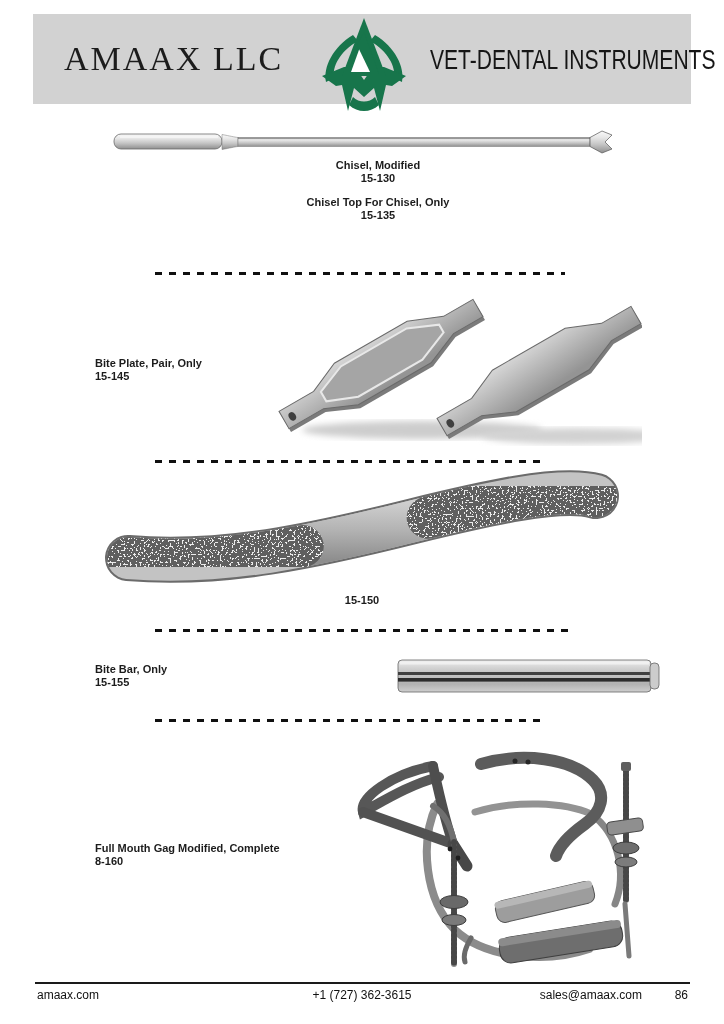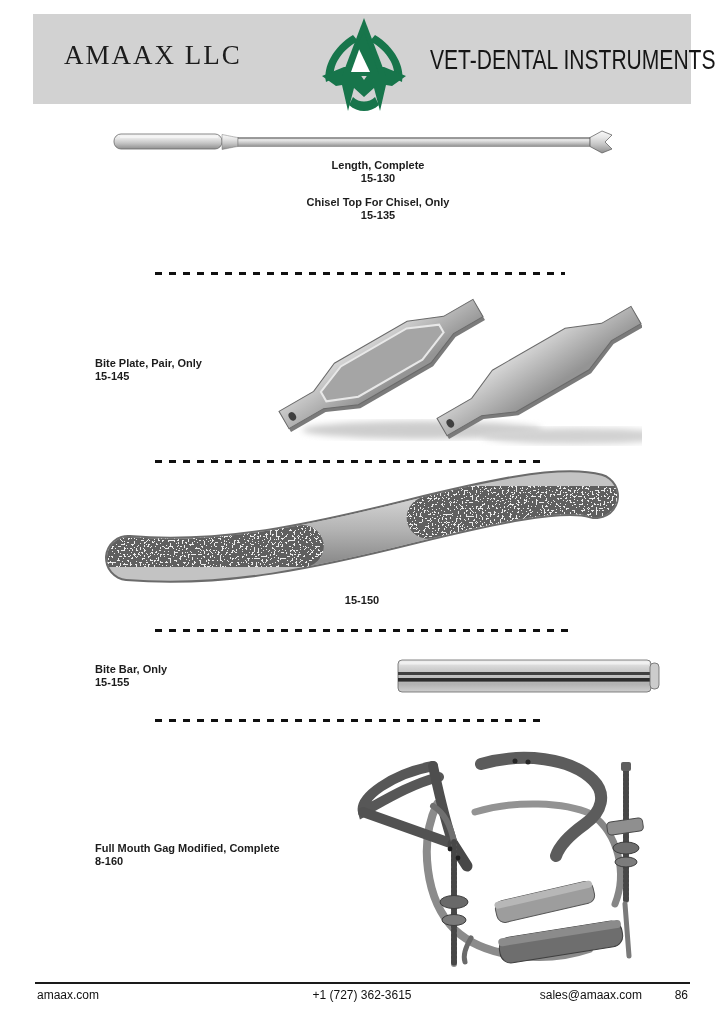--- a/index.html
+++ b/index.html
@@ -1,21 +1,21 @@
 <!DOCTYPE html>
 <html><head>
 <meta charset="utf-8">
 <style>
   html,body{margin:0;padding:0;background:#ffffff;}
   .page{position:relative;width:724px;height:1024px;background:#ffffff;overflow:hidden;
         font-family:"Liberation Sans",sans-serif;color:#1f1f1f;}
   
   .band{position:absolute;left:33px;top:14px;width:658px;height:90px;background:#d2d2d2;}
   .company{position:absolute;left:64px;top:40px;font-family:"Liberation Serif",serif;
-           font-size:27px;letter-spacing:2px;color:#1c1c1c;white-space:nowrap;}
+           font-size:34px;letter-spacing:2px;color:#1c1c1c;white-space:nowrap;}
   .vet-title{position:absolute;left:430px;top:45px;font-size:27px;color:#161616;
              white-space:nowrap;transform:scaleX(0.78);transform-origin:0 50%;}
   .logo{position:absolute;left:320px;top:18px;width:88px;height:98px;}
   
   .plabel{font-size:11px;font-weight:bold;line-height:13px;color:#1c1c1c;}
   .center-list{position:absolute;left:128px;top:159px;width:500px;text-align:center;}
   .center-list .item{margin-bottom:11px;}
   .left-label{position:absolute;left:95px;}
   .rasp-caption{position:absolute;left:62px;top:594px;width:600px;text-align:center;}
   
@@ -68,21 +68,21 @@
     <rect x="4" y="9" width="108" height="15" rx="7" fill="url(#gradChisel)" stroke="#6a6a6a" stroke-width="0.8"></rect>
     <rect x="10" y="11" width="98" height="2" fill="#f5f5f5" opacity="0.9"></rect>
     <path d="M112 9.5 C120 11 124 12 128 12.5 L128 21.5 C124 22 120 23 112 24.5 Z" fill="url(#gradChisel)" stroke="#777" stroke-width="0.5"></path>
     <rect x="128" y="12.5" width="352" height="9" fill="url(#gradChisel)" stroke="#777" stroke-width="0.5"></rect>
     <rect x="128" y="12.5" width="352" height="1.6" fill="#4d4d4d" opacity="0.55"></rect>
     <path d="M480 12.5 L492 6 L502 10 L495 17 L502 24 L492 28 L480 21.5 Z" fill="url(#gradChisel)" stroke="#555" stroke-width="0.7"></path>
   </svg>
 
   <div class="center-list">
     <div class="item">
-      <div class="plabel">Length, Complete</div>
+      <div class="plabel">Chisel, Modified</div>
       <div class="plabel">15-130</div>
     </div>
     <div class="item">
       <div class="plabel">Chisel Top For Chisel, Only</div>
       <div class="plabel">15-135</div>
     </div>
   </div>
 
   <div class="divider d1"></div>
 

